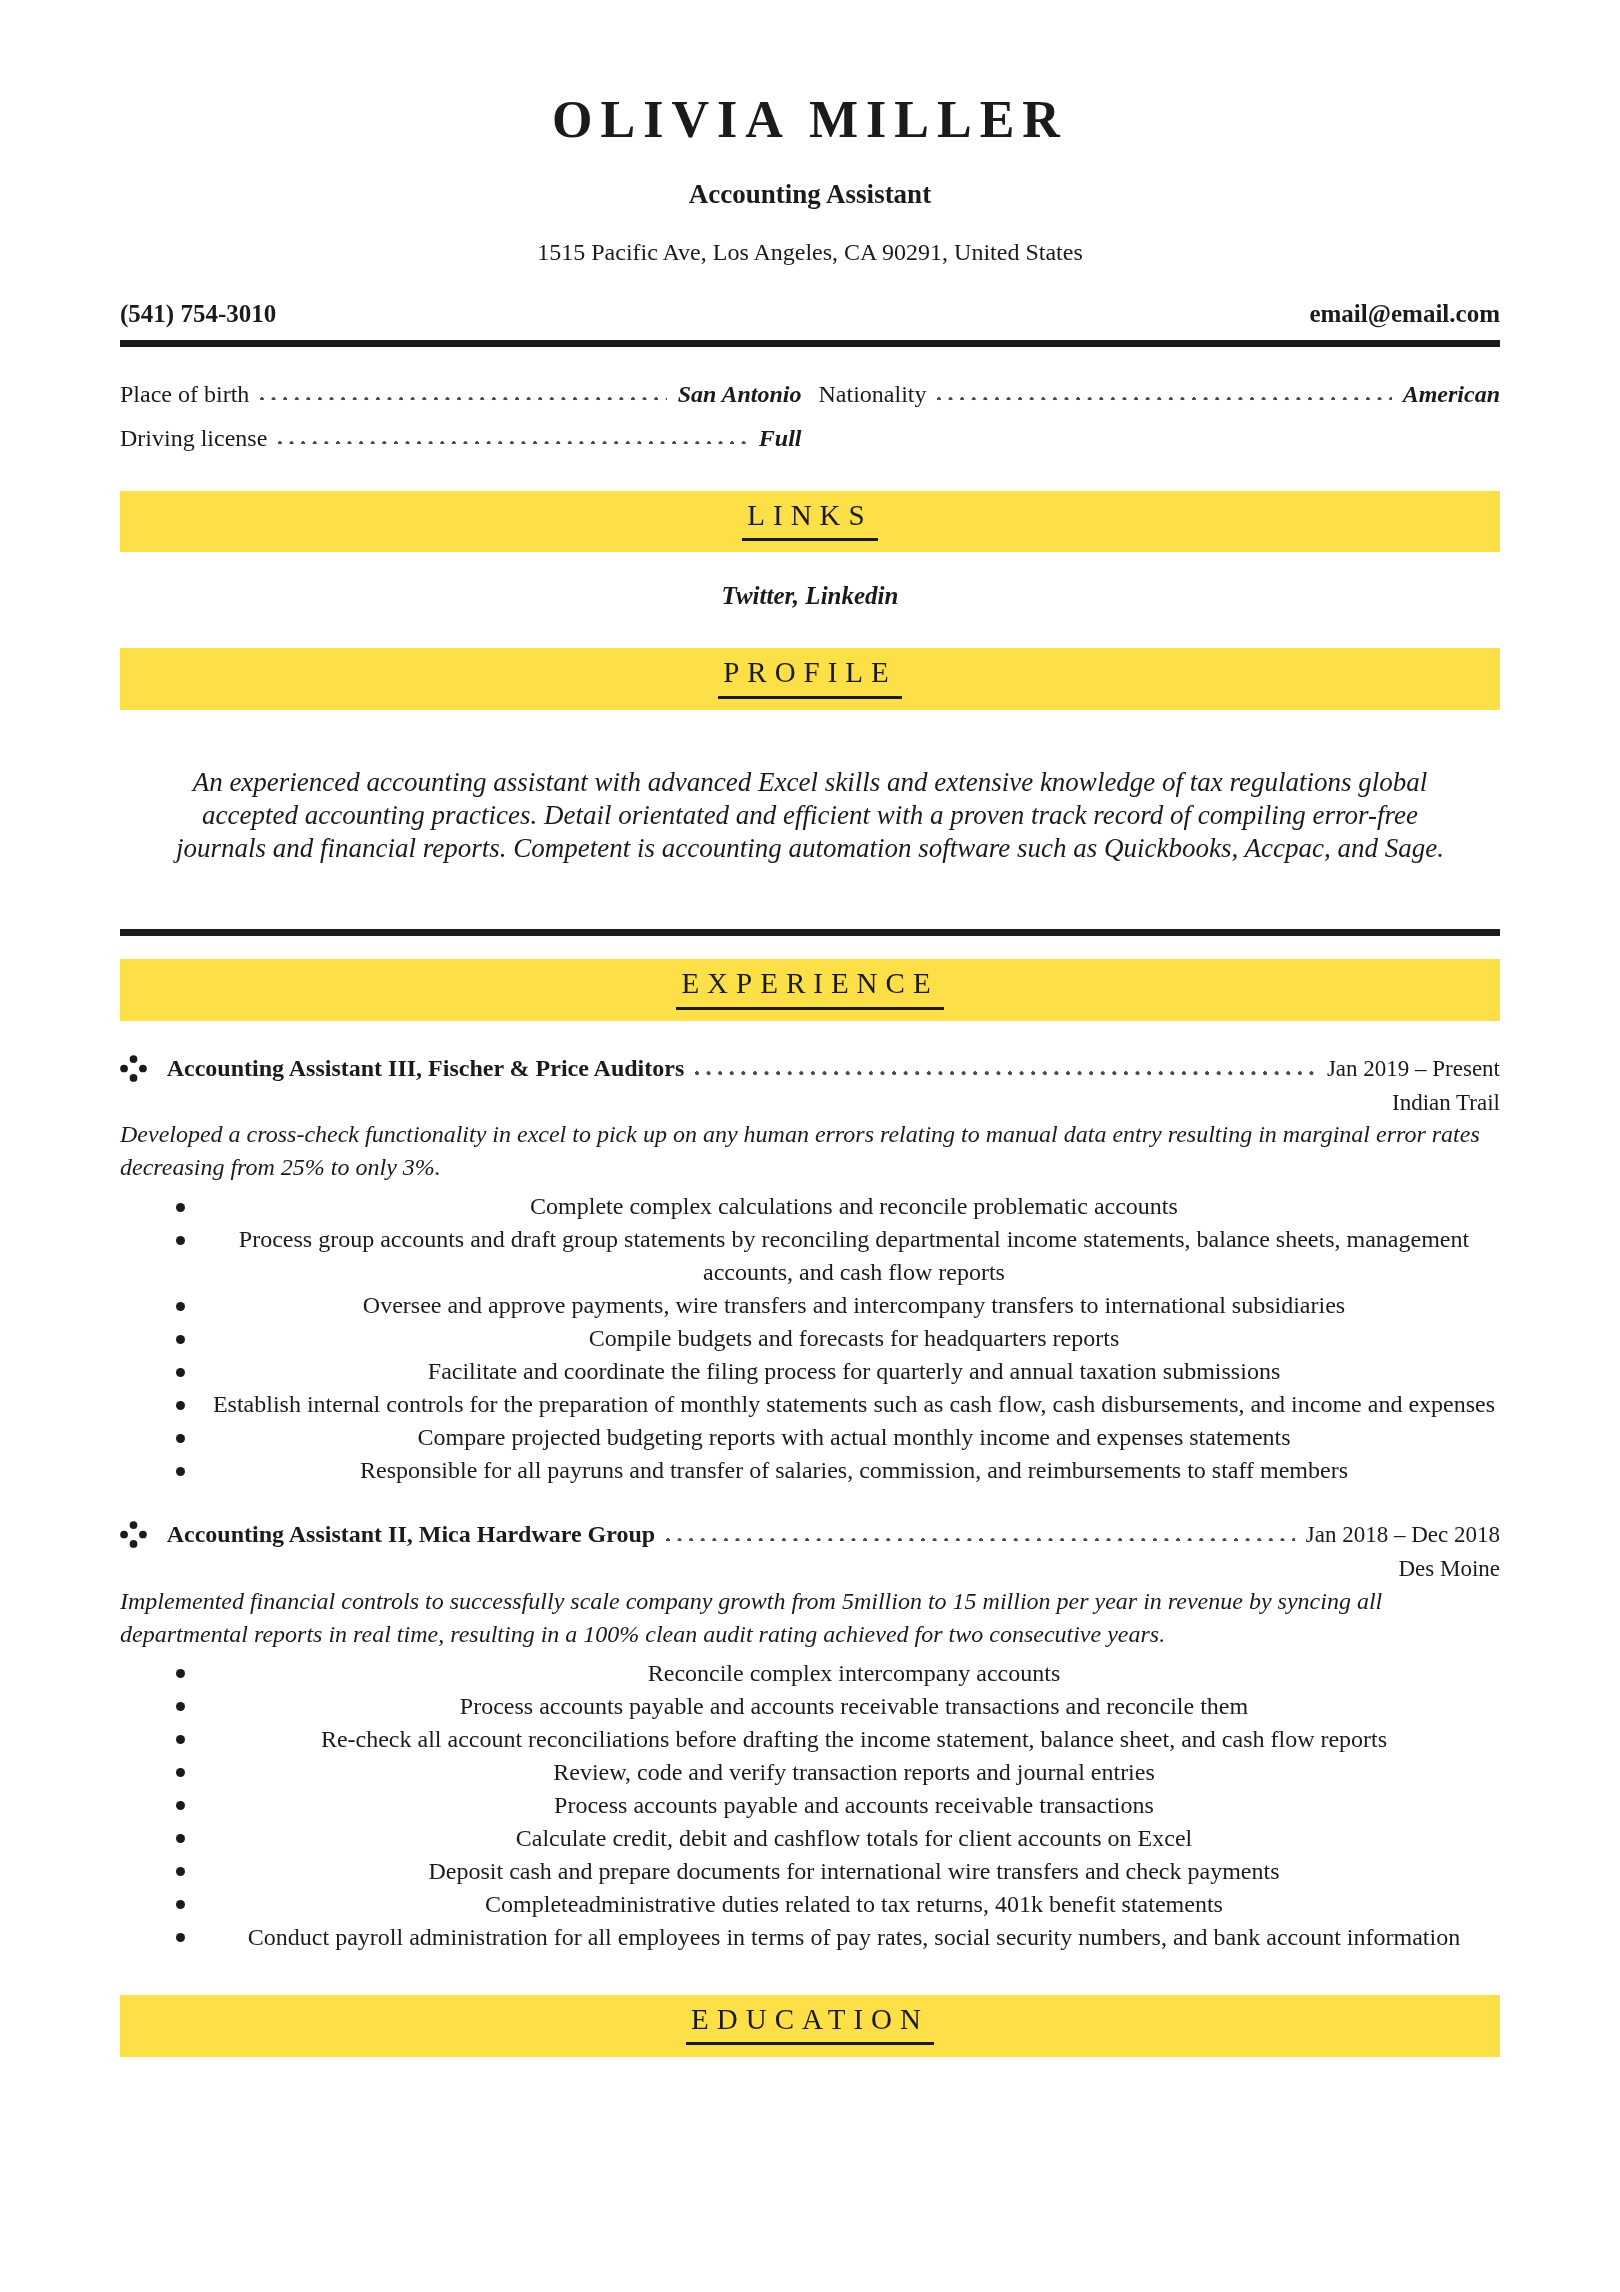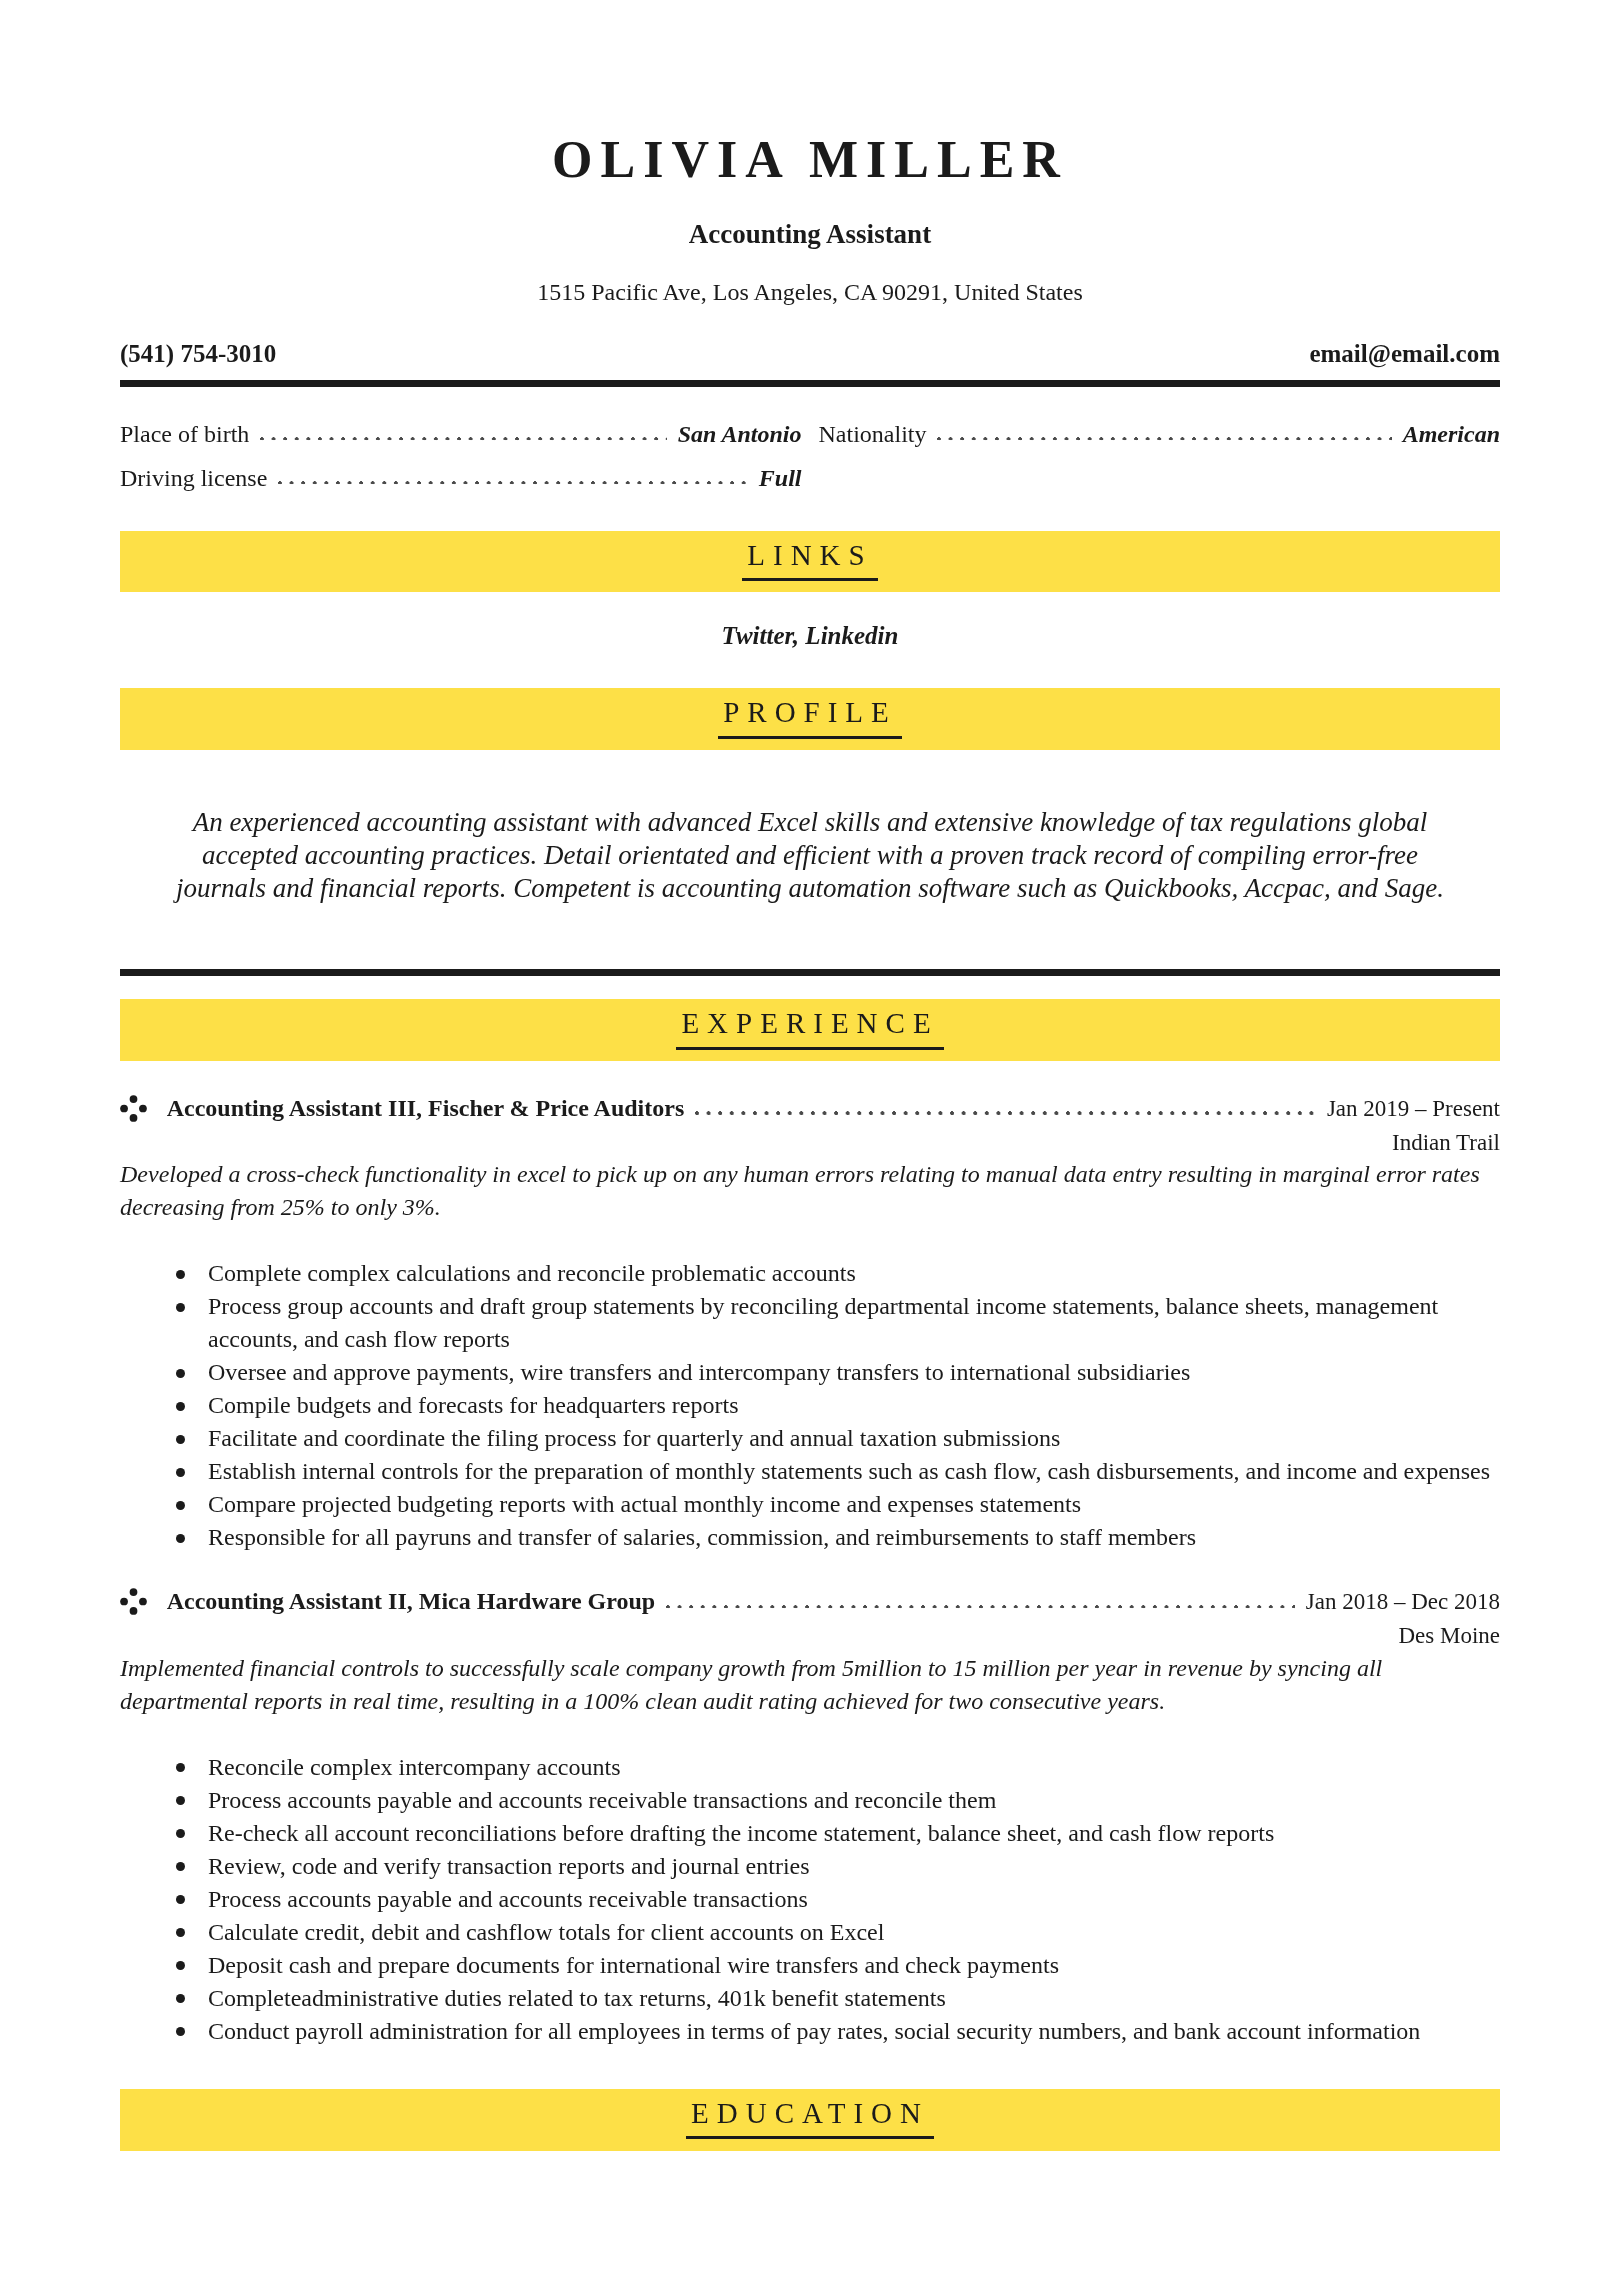--- a/index.html
+++ b/index.html
@@ -9,21 +9,21 @@
     width:1620px; height:2293px;
     margin:0 auto;
     background:#ffffff;
     color:#1b1b1b;
     font-family:"Liberation Serif","DejaVu Serif",serif;
     padding:90px 120px 0 120px;
     overflow:hidden;
   }
 
   
-  .header { text-align:center;margin-top:40px; }
+  .header { text-align:center; }
   .name { font-size:52px; font-weight:700; letter-spacing:8px; }
   .role { font-size:27px; font-weight:700; margin-top:30px; }
   .address { font-size:24px; margin-top:29px; }
 
   .contact-row {
     display:flex; justify-content:space-between; align-items:baseline;
     font-size:25px; font-weight:700; margin-top:34px;
   }
 
   .double-rule {
@@ -77,21 +77,21 @@
   .mid-rule { margin-top:64px; }
 
   
   .job { margin-top:34px; }
   .job-header { display:flex; align-items:baseline; }
   .job-marker { align-self:center; margin-right:19.7px; flex:0 0 auto; }
   .job-name { font-size:24px; font-weight:700; white-space:nowrap; }
   .job-dates { font-size:23px; white-space:nowrap; }
   .job-location { text-align:right; font-size:23px; line-height:29px; margin-top:5.4px; }
   .job-summary { font-size:24px; font-style:italic; line-height:33px; margin-top:1.8px; }
-  .job-bullets { list-style:none; margin:33px 0 0 0; padding-left:56px; font-size:24px; line-height:33px; }
+  .job-bullets { list-style:none; margin:6px 0 0 0; padding-left:56px; font-size:24px; line-height:33px;text-align:center; }
   .job-bullets li { position:relative; padding-left:32px; }
   .job-bullets li::before {
     content:""; position:absolute; left:0; top:12.5px;
     width:9px; height:9px; border-radius:50%; background:#1b1b1b;
   }
 </style>
 </head>
 <body>
 
 <div class="page">

